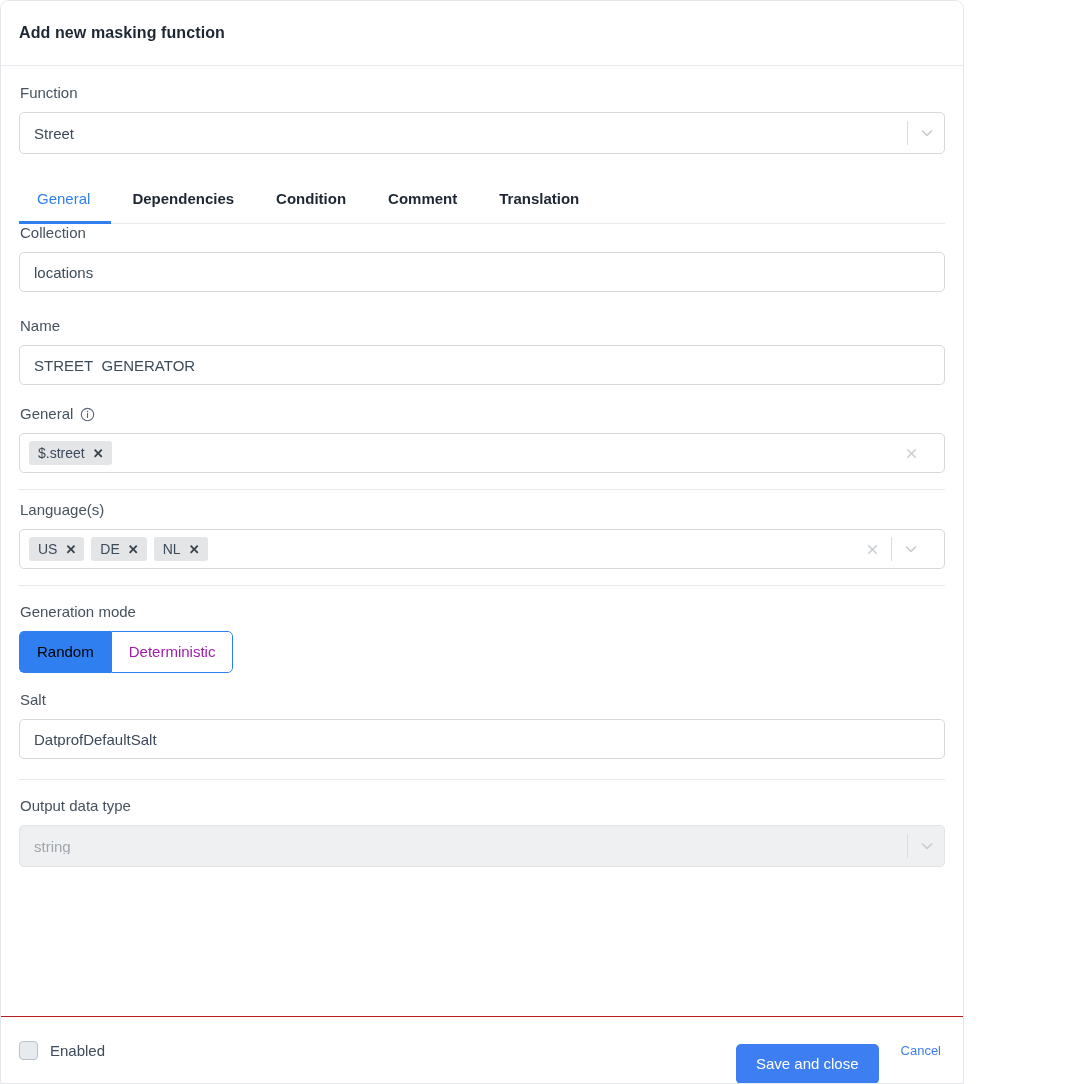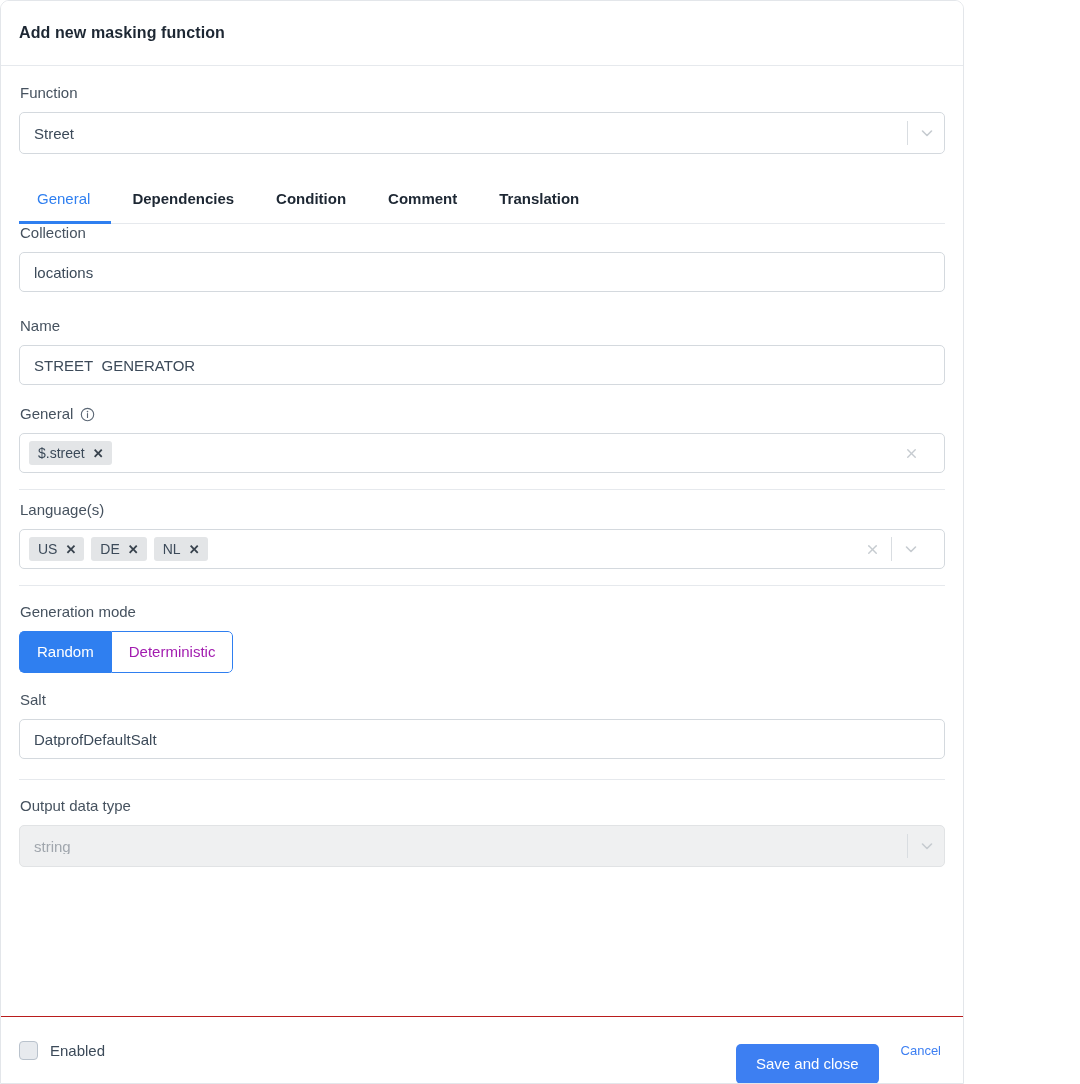--- a/index.html
+++ b/index.html
@@ -208,21 +208,21 @@
   }
   .seg:first-child {
     border-radius: 5px 0 0 5px;
     border-right: none;
   }
   .seg:last-child {
     border-radius: 0 5px 5px 0;
   }
   .seg.active {
     background: #2f7ff0;
-    color: #ffffff;
+    color: #000000;
   }
 
   
   .group { margin-bottom: 20px; }
   .group-tight { margin-bottom: 16px; }
 
   
   .modal-footer {
     height: 67px;
     min-height: 67px;

